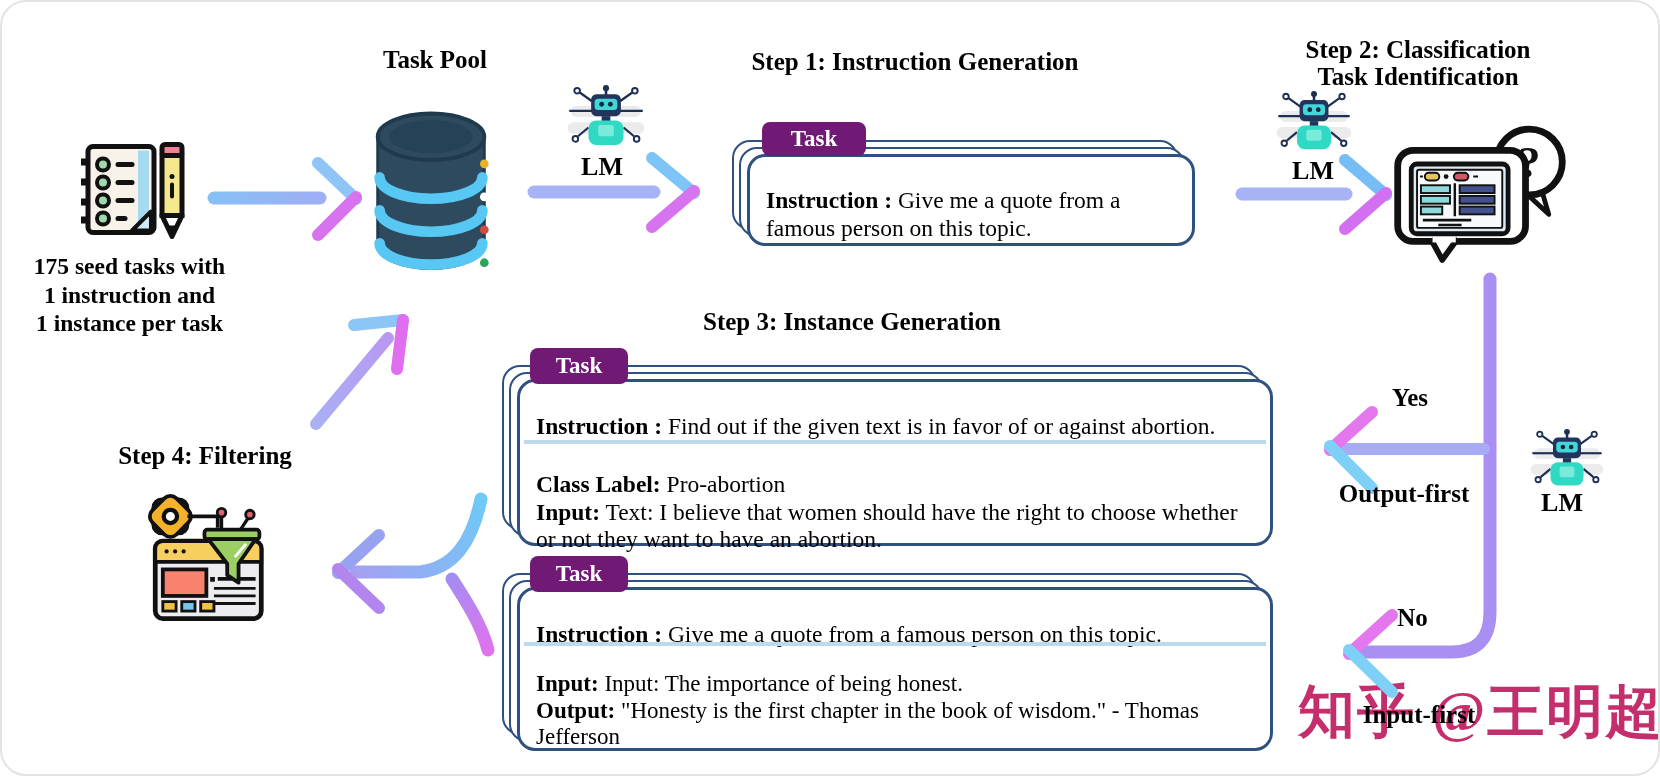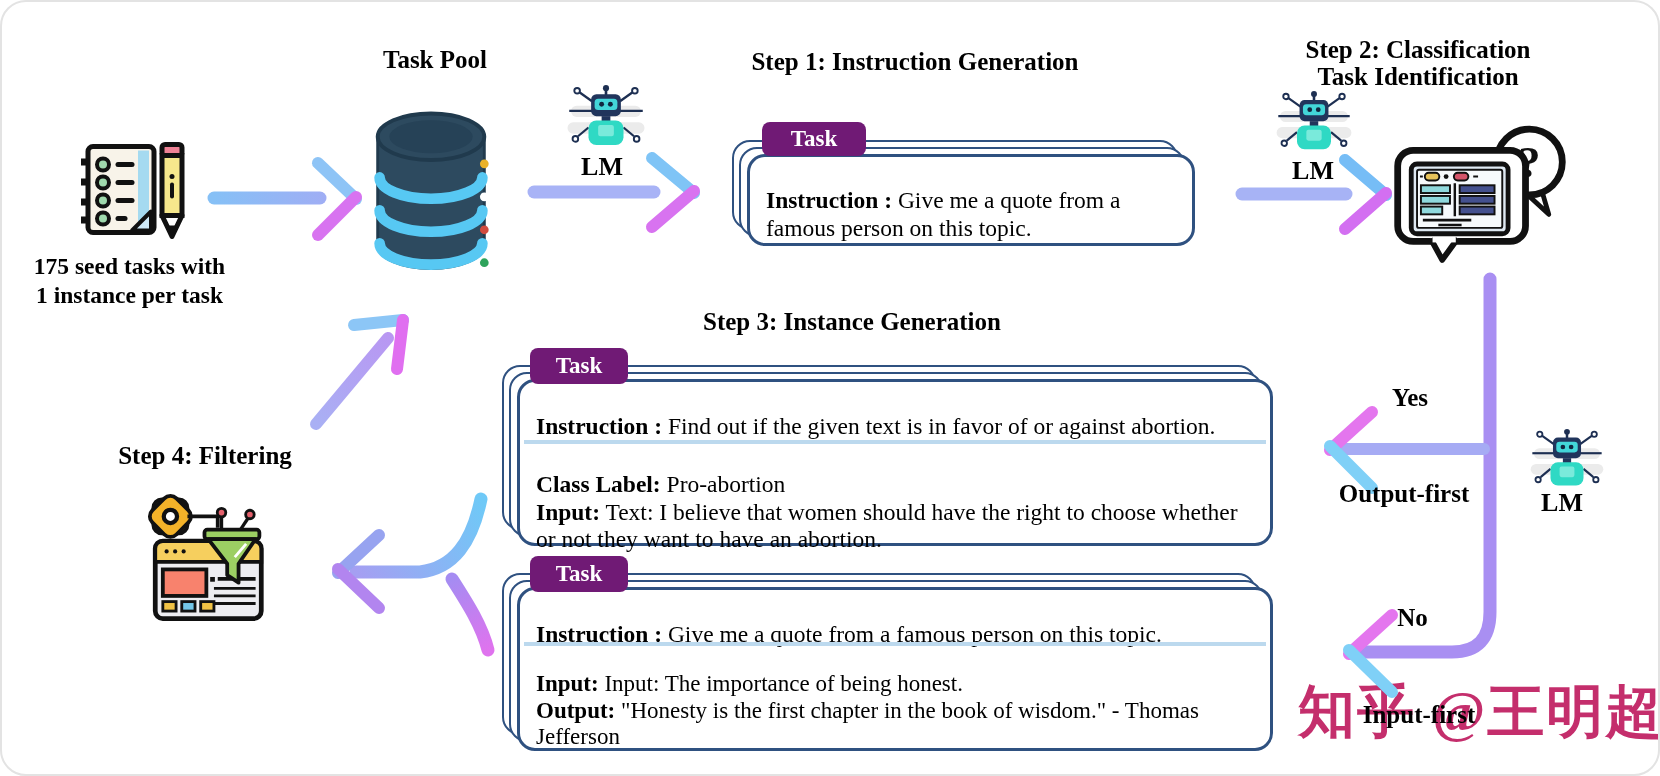--- a/index.html
+++ b/index.html
@@ -96,20 +96,21 @@
     <rect x="90" y="6" width="20" height="11" rx="3" fill="#ef8296" stroke="#111" stroke-width="5"></rect>
     <rect x="90" y="17" width="20" height="60" fill="#f6e88c" stroke="#111" stroke-width="5"></rect>
     <circle cx="100" cy="38" r="2.5" fill="#111"></circle>
     <line x1="100" y1="46" x2="100" y2="58" stroke="#111" stroke-width="4" stroke-linecap="round"></line>
     <path d="M90,77 L110,77 L100,98 Z" fill="#fff" stroke="#111" stroke-width="5" stroke-linejoin="round"></path>
     <path d="M96,87 L104,87 L100,96 Z" fill="#111"></path>
   </svg>
 
   <div class="abs title" style="left:10px;top:250px;width:235px;line-height:28.5px;font-size:23.5px">
     <div>175 seed tasks with</div>
+    <div>1 instruction and</div>
     <div>1 instance per task</div>
   </div>
 
   <div class="abs title" style="left:363px;top:44px;width:140px">Task Pool</div>
   <svg class="abs icon" style="left:366px;top:100px" width="126" height="178" viewBox="0 0 130 180">
     <path d="M10,34 L10,146 A55,24 0 0 0 120,146 L120,34" fill="#2d4a5f" stroke="#203a4d" stroke-width="3"></path>
     <g stroke="#57c8f3" stroke-width="11" fill="none" stroke-linecap="round">
       <path d="M12,76 a53,22 0 0 0 106,0"></path>
       <path d="M12,110 a53,22 0 0 0 106,0"></path>
       <path d="M12,144 a53,22 0 0 0 106,0"></path>

